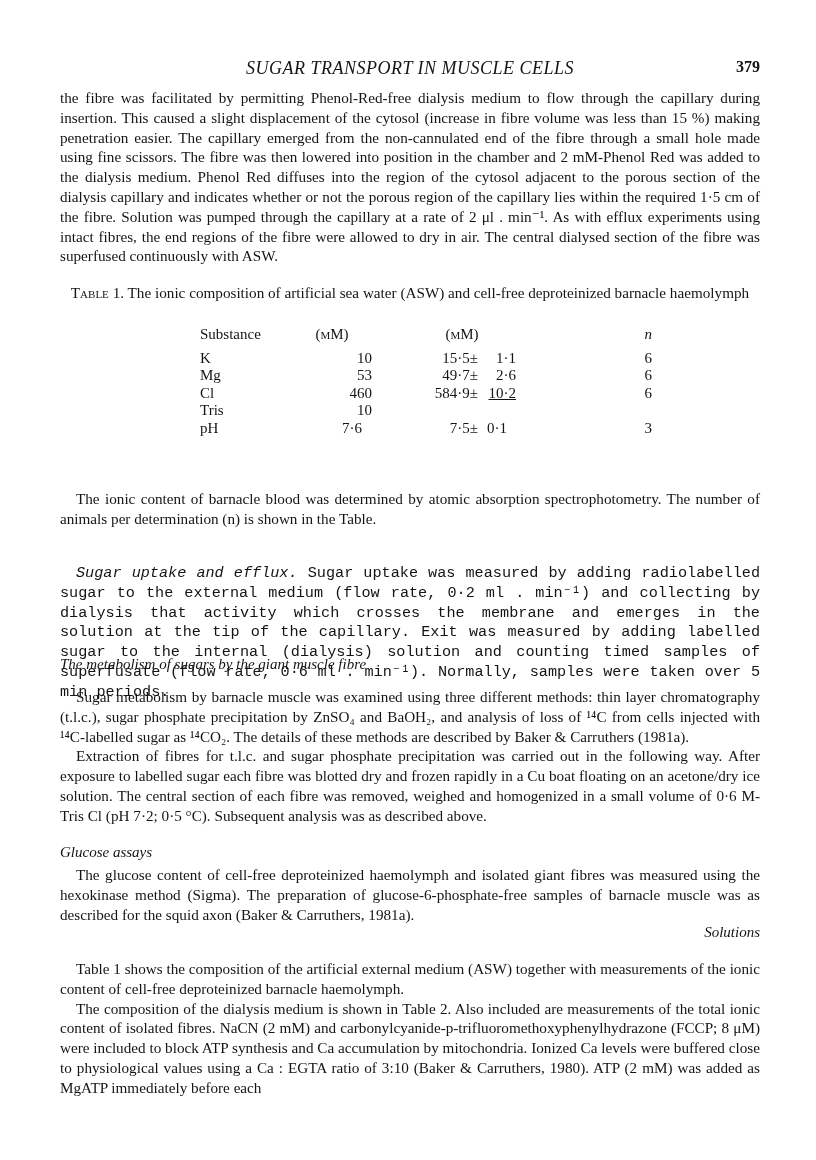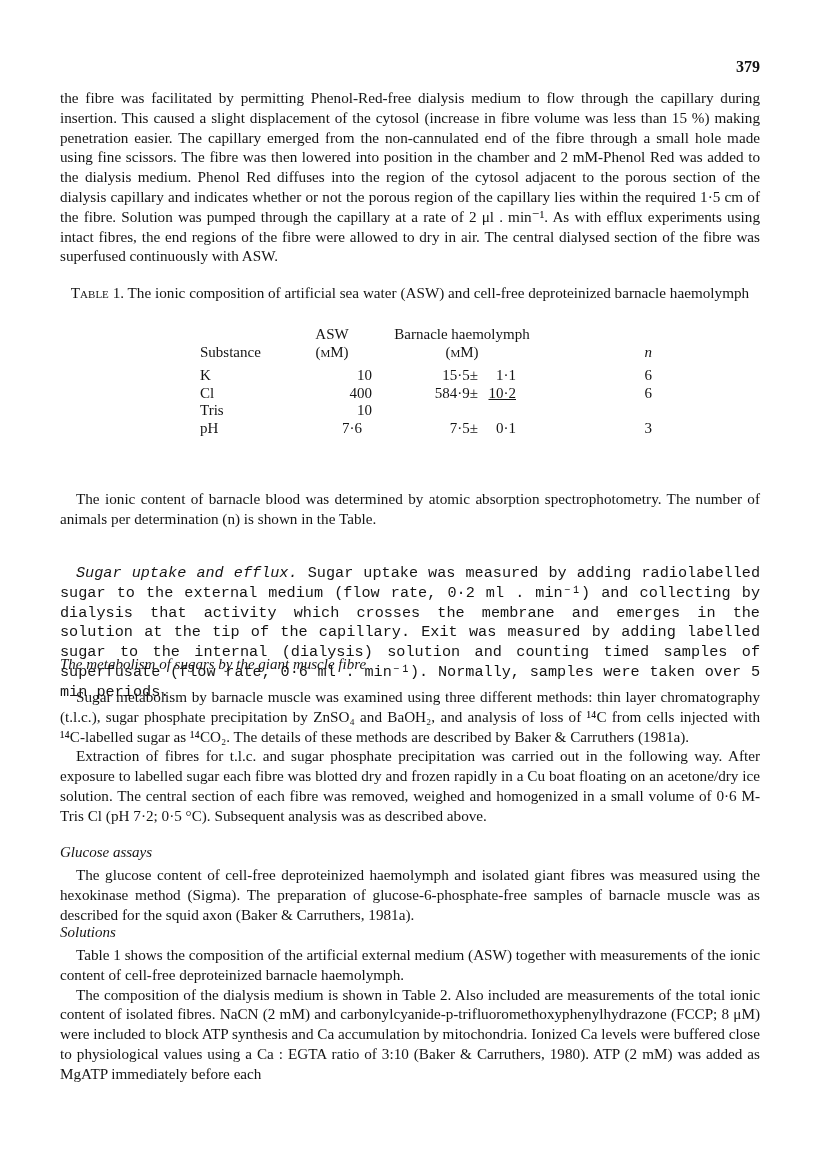--- a/index.html
+++ b/index.html
@@ -37,73 +37,74 @@
   .hdr td { line-height: 18px; }
   .pm { display: inline-block; width: 52px; text-align: left; }
   .heading { font-style: italic; font-size: 15px; }
 </style>
 </head>
 <body>
 
 <div class="page">
 
   <div class="running-head">
+    <div class="running-title">SUGAR TRANSPORT IN MUSCLE CELLS</div>
     <div class="page-number">379</div>
   </div>
 
   <div class="block" style="top:88px;">
     <p>the fibre was facilitated by permitting Phenol-Red-free dialysis medium to flow through the capillary during insertion. This caused a slight displacement of the cytosol (increase in fibre volume was less than 15 %) making penetration easier. The capillary emerged from the non-cannulated end of the fibre through a small hole made using fine scissors. The fibre was then lowered into position in the chamber and 2 mM-Phenol Red was added to the dialysis medium. Phenol Red diffuses into the region of the cytosol adjacent to the porous section of the dialysis capillary and indicates whether or not the porous region of the capillary lies within the required 1·5 cm of the fibre. Solution was pumped through the capillary at a rate of 2 μl . min⁻¹. As with efflux experiments using intact fibres, the end regions of the fibre were allowed to dry in air. The central dialysed section of the fibre was superfused continuously with ASW.</p>
   </div>
 
   <div class="block" style="top:283px;">
     <div class="caption">
       <span class="sc">Table 1.</span>
       <span>The ionic composition of artificial sea water (ASW) and cell-free deproteinized barnacle haemolymph</span>
     </div>
   </div>
 
   <table class="ionic" style="top:326px;">
     <tbody>
-        <tr class="hdr">
-      <td class="col-sub"></td>
-      <td class="col-asw" style="text-align:center;">ASW</td>
-      <td class="col-hae" style="text-align:center;">Barnacle haemolymph</td>
-      <td class="col-n"></td>
-    </tr>
     <tr class="hdr">
       <td class="col-sub">Substance</td>
       <td class="col-asw sc" style="text-align:center;">(mM)</td>
       <td class="col-hae sc" style="text-align:center;">(mM)</td>
       <td class="col-n italic">n</td>
     </tr>
     <tr>
           <td colspan="4" style="height:6px;"></td>
         </tr>
     <tr>
       <td class="col-sub">K</td>
       <td class="col-asw">10</td>
       <td class="col-hae"><span>15·5</span><span>±</span><span class="pm" style="text-align:right;width:38px;">1·1</span><span style="display:inline-block;width:36px;"></span></td>
       <td class="col-n">6</td>
     </tr>
     <tr>
+      <td class="col-sub">Mg</td>
+      <td class="col-asw">53</td>
+      <td class="col-hae"><span>49·7</span><span>±</span><span class="pm" style="text-align:right;width:38px;">2·6</span><span style="display:inline-block;width:36px;"></span></td>
+      <td class="col-n">6</td>
+    </tr>
+    <tr>
       <td class="col-sub">Cl</td>
-      <td class="col-asw">400</td>
+      <td class="col-asw">460</td>
       <td class="col-hae"><span>584·9</span><span>±</span><span class="pm" style="text-align:right;width:38px;text-decoration:underline;">10·2</span><span style="display:inline-block;width:36px;"></span></td>
       <td class="col-n">6</td>
     </tr>
     <tr>
       <td class="col-sub">Tris</td>
       <td class="col-asw">10</td>
       <td class="col-hae"></td>
       <td class="col-n"></td>
     </tr>
     <tr>
       <td class="col-sub">pH</td>
       <td class="col-asw" style="padding-right:0;"><span>7·6</span><span style="display:inline-block;width:10px;"></span></td>
-      <td class="col-hae"><span>7·5</span><span>±</span><span class="pm" style="text-align:right;width:38px;">0·1</span><span style="display:inline-block;width:36px;"></span></td>
+      <td class="col-hae"><span>7·5</span><span>±</span><span class="pm" style="text-align:center;width:38px;">0·1</span><span style="display:inline-block;width:36px;"></span></td>
       <td class="col-n">3</td>
     </tr>
   </tbody>
     </table>
 
   <div class="block" style="top:489px;">
     <p class="indent">The ionic content of barnacle blood was determined by atomic absorption spectrophotometry. The number of animals per determination (n) is shown in the Table.</p>
   </div>
 
   <div class="block" style="top:564px;font-family:Liberation Mono, monospace;">
@@ -115,18 +116,18 @@
     <p class="indent">Sugar metabolism by barnacle muscle was examined using three different methods: thin layer chromatography (t.l.c.), sugar phosphate precipitation by ZnSO₄ and BaOH₂, and analysis of loss of ¹⁴C from cells injected with ¹⁴C-labelled sugar as ¹⁴CO₂. The details of these methods are described by Baker &amp; Carruthers (1981a).</p>
     <p class="indent">Extraction of fibres for t.l.c. and sugar phosphate precipitation was carried out in the following way. After exposure to labelled sugar each fibre was blotted dry and frozen rapidly in a Cu boat floating on an acetone/dry ice solution. The central section of each fibre was removed, weighed and homogenized in a small volume of 0·6 M-Tris Cl (pH 7·2; 0·5 °C). Subsequent analysis was as described above.</p>
   </div>
 
   <div class="block" style="top:842px;">
     <div class="heading" style="line-height:20px;margin-bottom:3px;">Glucose assays</div>
     <p class="indent">The glucose content of cell-free deproteinized haemolymph and isolated giant fibres was measured using the hexokinase method (Sigma). The preparation of glucose-6-phosphate-free samples of barnacle muscle was as described for the squid axon (Baker &amp; Carruthers, 1981a).</p>
   </div>
 
   <div class="block" style="top:922px;">
-    <div class="heading" style="line-height:20px;margin-bottom:3px;">Solutions</div>
+    <div class="heading" style="line-height:20px;margin-bottom:17px;text-align:right;">Solutions</div>
     <p class="indent">Table 1 shows the composition of the artificial external medium (ASW) together with measurements of the ionic content of cell-free deproteinized barnacle haemolymph.</p>
     <p class="indent">The composition of the dialysis medium is shown in Table 2. Also included are measurements of the total ionic content of isolated fibres. NaCN (2 mM) and carbonylcyanide-p-trifluoromethoxyphenylhydrazone (FCCP; 8 μM) were included to block ATP synthesis and Ca accumulation by mitochondria. Ionized Ca levels were buffered close to physiological values using a Ca : EGTA ratio of 3:10 (Baker &amp; Carruthers, 1980). ATP (2 mM) was added as MgATP immediately before each</p>
   </div>
 
 </div>
 
 </body></html>

